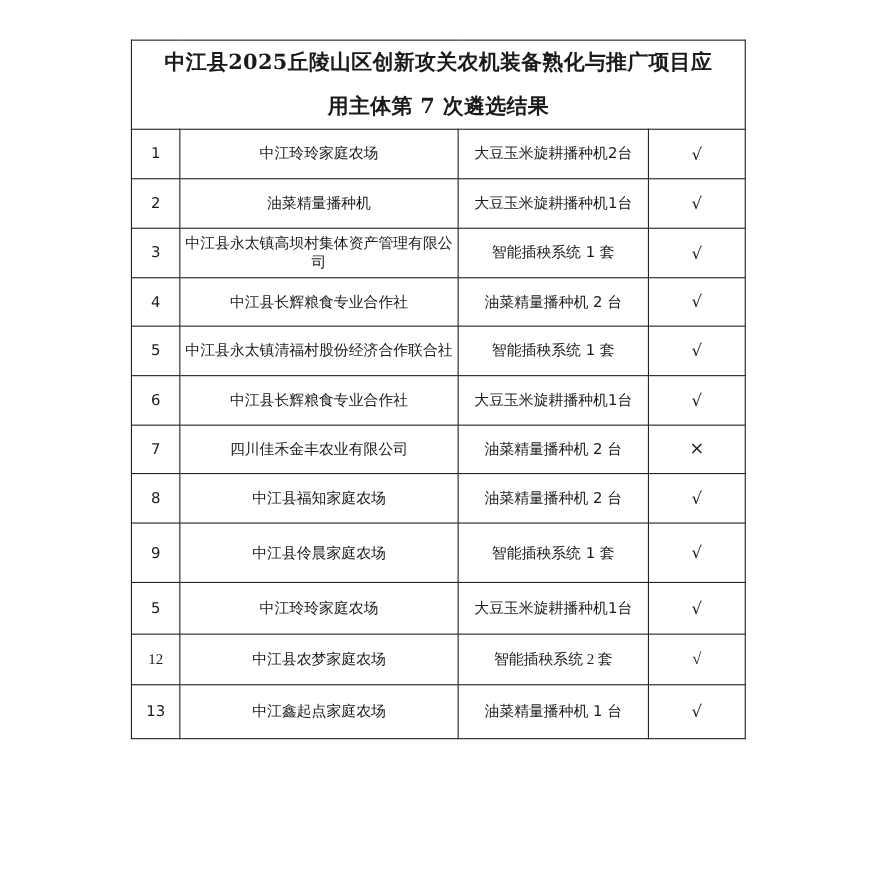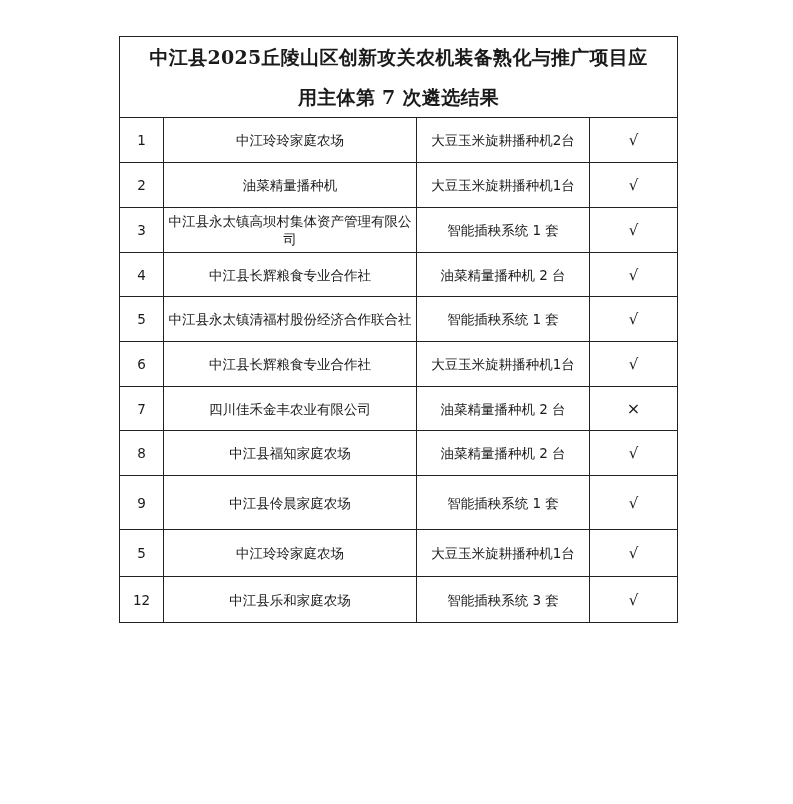--- a/index.html
+++ b/index.html
@@ -86,21 +86,27 @@
     <td>中江县伶晨家庭农场</td>
     <td>智能插秧系统 1 套</td>
     <td><span class="mark">√</span></td>
   </tr>
         <tr style="height: 47px;">
     <td>5</td>
     <td>中江玲玲家庭农场</td>
     <td>大豆玉米旋耕播种机1台</td>
     <td><span class="mark">√</span></td>
   </tr>
-        <tr style="height: 46px;">
+        <tr style="height: 46px; font-family: Liberation Serif, serif;">
     <td>12</td>
-    <td>中江县乐和家庭农场</td>
-    <td>智能插秧系统 3 套</td>
+    <td>中江县农梦家庭农场</td>
+    <td>智能插秧系统 2 套</td>
+    <td><span class="mark">√</span></td>
+  </tr>
+        <tr style="height: 49px;">
+    <td>13</td>
+    <td>中江鑫起点家庭农场</td>
+    <td>油菜精量播种机 1 台</td>
     <td><span class="mark">√</span></td>
   </tr>
       </tbody>
   </table>
 </div>
 
 </body></html>

